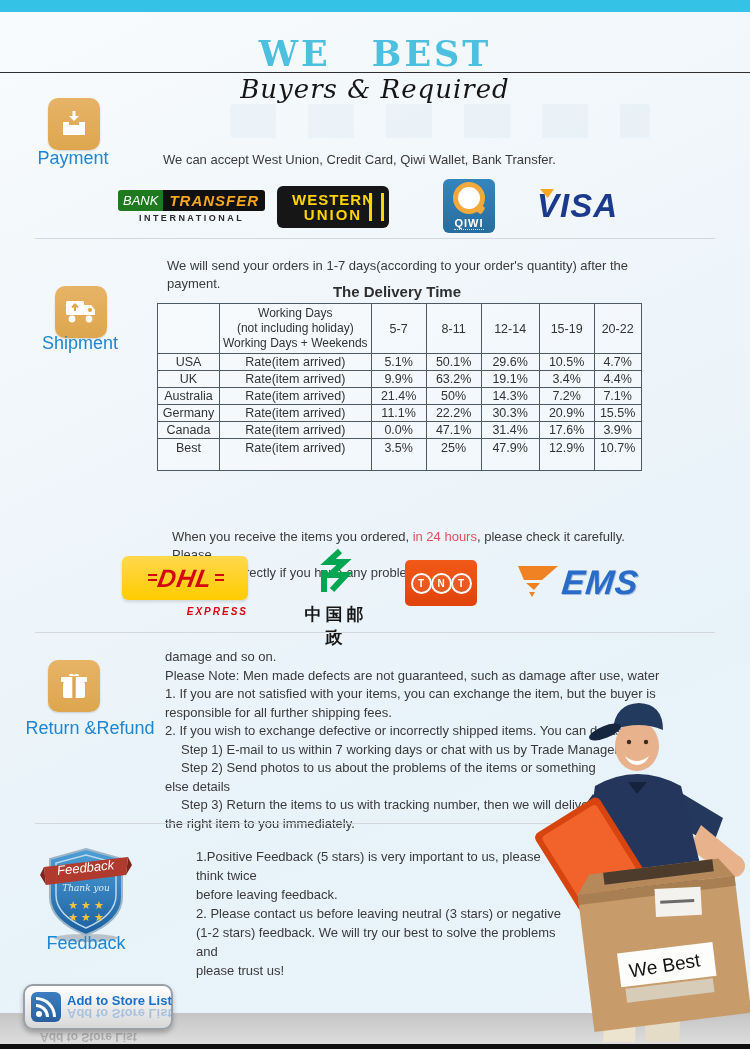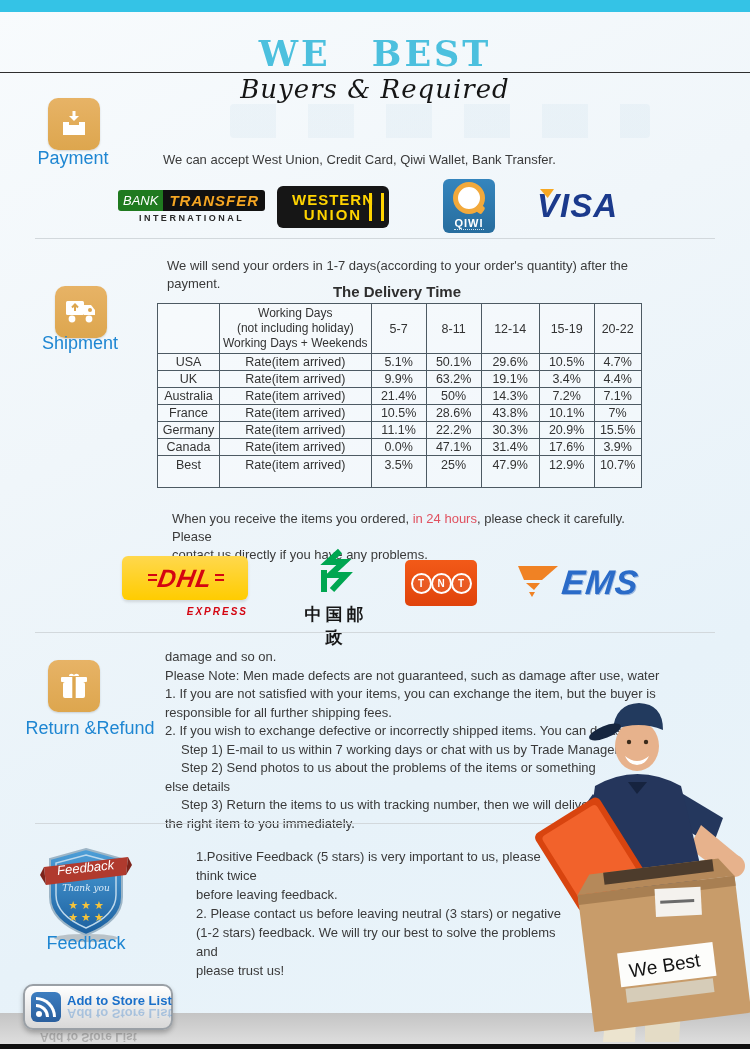--- a/index.html
+++ b/index.html
@@ -196,29 +196,20 @@
     <tr style="height:17px">
       <td class="country">Australia</td>
       <td>Rate(item arrived)</td>
       <td>21.4%</td>
       <td>50%</td>
       <td>14.3%</td>
       <td>7.2%</td>
       <td>7.1%</td>
     </tr>
     <tr style="height:17px">
-      <td class="country">France</td>
-      <td>Rate(item arrived)</td>
-      <td>10.5%</td>
-      <td>28.6%</td>
-      <td>43.8%</td>
-      <td>10.1%</td>
-      <td>7%</td>
-    </tr>
-    <tr style="height:17px">
       <td class="country">Germany</td>
       <td>Rate(item arrived)</td>
       <td>11.1%</td>
       <td>22.2%</td>
       <td>30.3%</td>
       <td>20.9%</td>
       <td>15.5%</td>
     </tr>
     <tr style="height:17px">
       <td class="country">Canada</td>
@@ -234,21 +225,21 @@
       <td>Rate(item arrived)</td>
       <td>3.5%</td>
       <td>25%</td>
       <td>47.9%</td>
       <td>12.9%</td>
       <td>10.7%</td>
     </tr>
   </tbody>
     </table>
 
-  <div class="abs bodytext" style="left:172px;top:510px;width:480px;">
+  <div class="abs bodytext" style="left:172px;top:528px;width:480px;">
     <span>When you receive the items you ordered, </span><span class="rednote">in 24 hours</span><span>, please check it carefully. Please</span>
     <div>contact us directly if you have any problems.</div>
   </div>
 
   <div class="abs" style="left:122px;top:556px;">
     <div class="dhl-box">
       <span class="dhl-dash">=</span>
       <span class="dhl-text">DHL</span>
       <span class="dhl-dash">=</span>
     </div>

